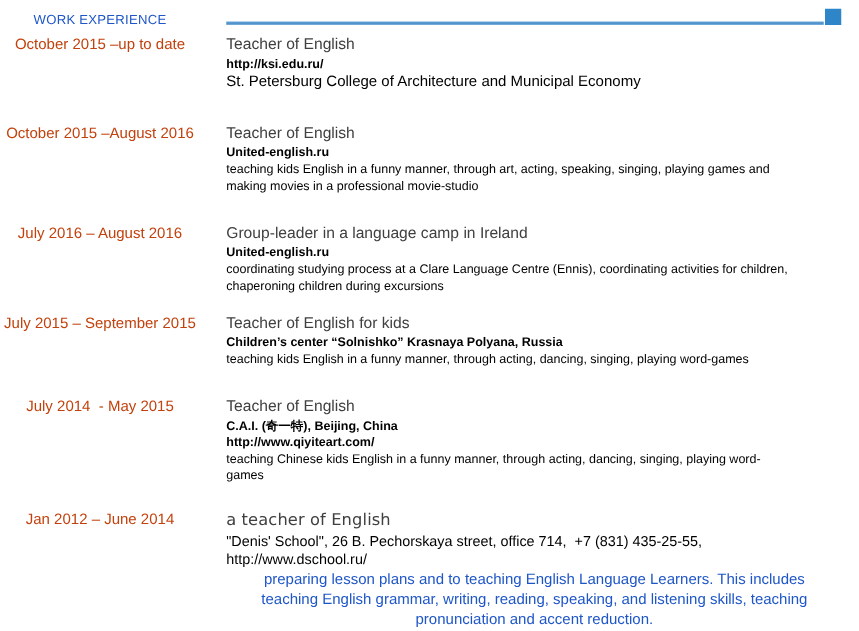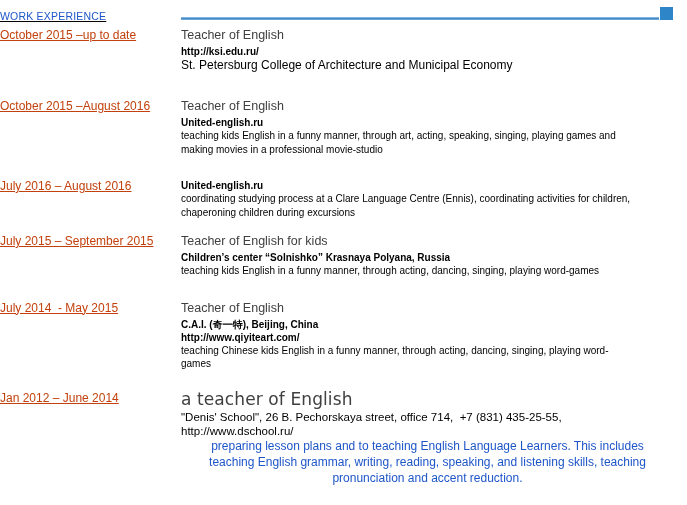--- a/index.html
+++ b/index.html
@@ -13,21 +13,21 @@
     padding-top: 6px;
     box-sizing: border-box;
     overflow: hidden;
   }
   .row {
     display: grid;
     grid-template-columns: 160px 1fr;
     column-gap: 21px;
     padding-right: 13px;
   }
-  .left { text-align: left; text-decoration: underline; }
+  .left { text-align: center; }
   .right { text-align: left; }
 
   
   .header-row { margin-bottom: 4px; }
   .section-title {
     color: #1e56c8;
     font-size: 10.5px;
     line-height: 13px;
     letter-spacing: 0.2px;
     white-space: pre;
@@ -86,21 +86,21 @@
   #entries .entry:nth-child(1) { margin-bottom: 26px; }
   #entries .entry:nth-child(2) { margin-bottom: 23px; }
   #entries .entry:nth-child(3) { margin-bottom: 15px; }
   #entries .entry:nth-child(4) { margin-bottom: 23px; }
   #entries .entry:nth-child(5) { margin-bottom: 20px; }
   #entries .entry:nth-child(6) { margin-bottom: 0; }
 
   
   #entries .entry:nth-child(6) .title {
     font-family: "DejaVu Sans", sans-serif;
-    font-size: 17px;
+    font-size: 13px;
     line-height: 17px;
     letter-spacing: 0.1px;
   }
   #entries .entry:nth-child(6) .plain-line {
     font-size: 11.5px;
     line-height: 14px;
   }
   #entries .entry:nth-child(6) .desc {
     color: #1e56c8;
     font-size: 12px;
@@ -135,20 +135,21 @@
         <div class="right">
           <div class="title">Teacher of English</div>
           <div class="bold-line">United-english.ru</div>
           <div class="desc">teaching kids English in a funny manner, through art, acting, speaking, singing, playing games and
 making movies in a professional movie-studio</div>
         </div>
       </div>
       <div class="row entry">
         <div class="left dates">July 2016 – August 2016</div>
         <div class="right">
+          <div class="title">Group-leader in a language camp in Ireland</div>
           <div class="bold-line">United-english.ru</div>
           <div class="desc">coordinating studying process at a Clare Language Centre (Ennis), coordinating activities for children,
 chaperoning children during excursions</div>
         </div>
       </div>
       <div class="row entry">
         <div class="left dates">July 2015 – September 2015</div>
         <div class="right">
           <div class="title">Teacher of English for kids</div>
           <div class="bold-line">Children’s center “Solnishko” Krasnaya Polyana, Russia</div>

